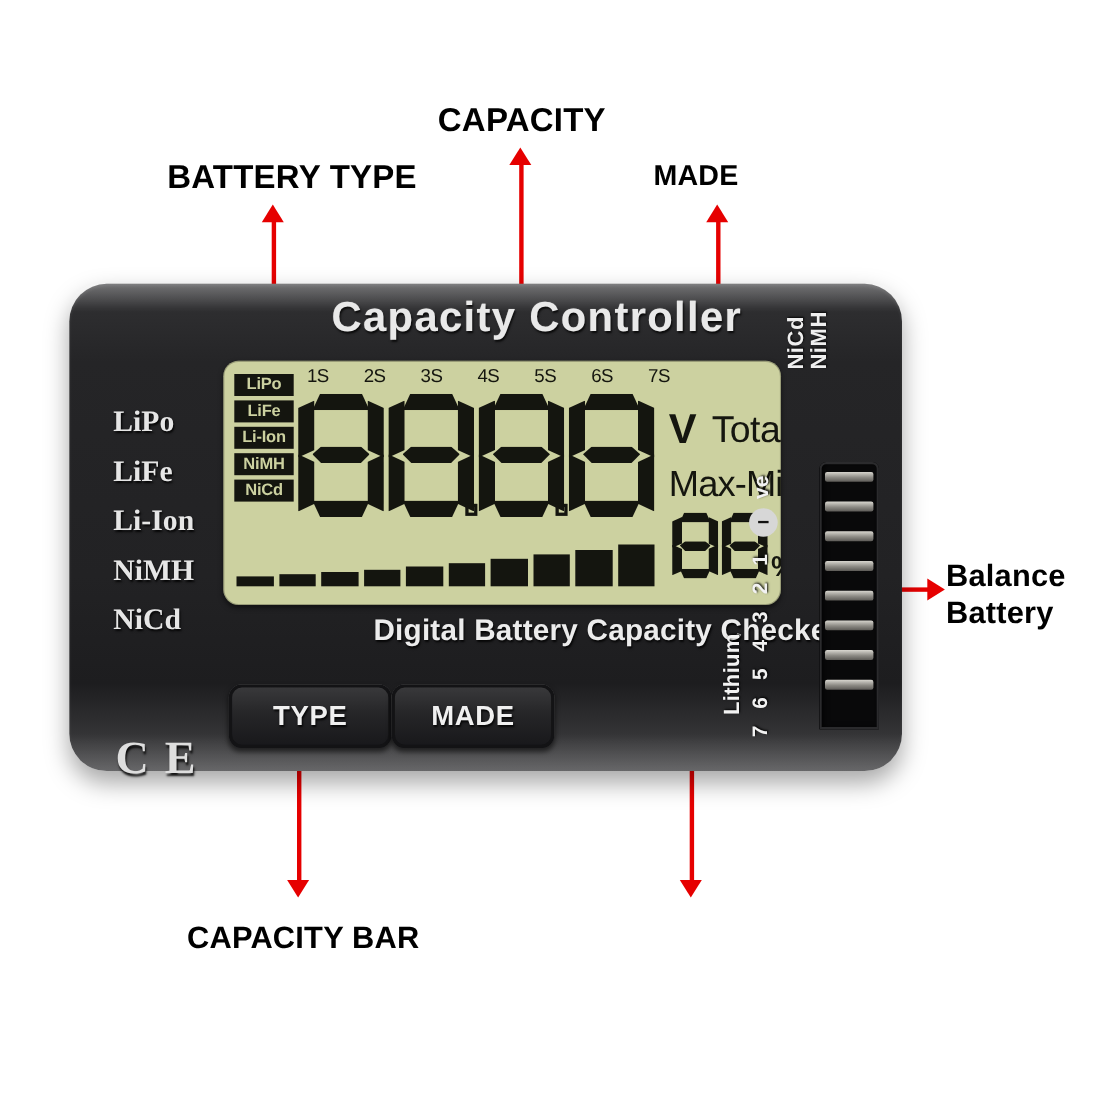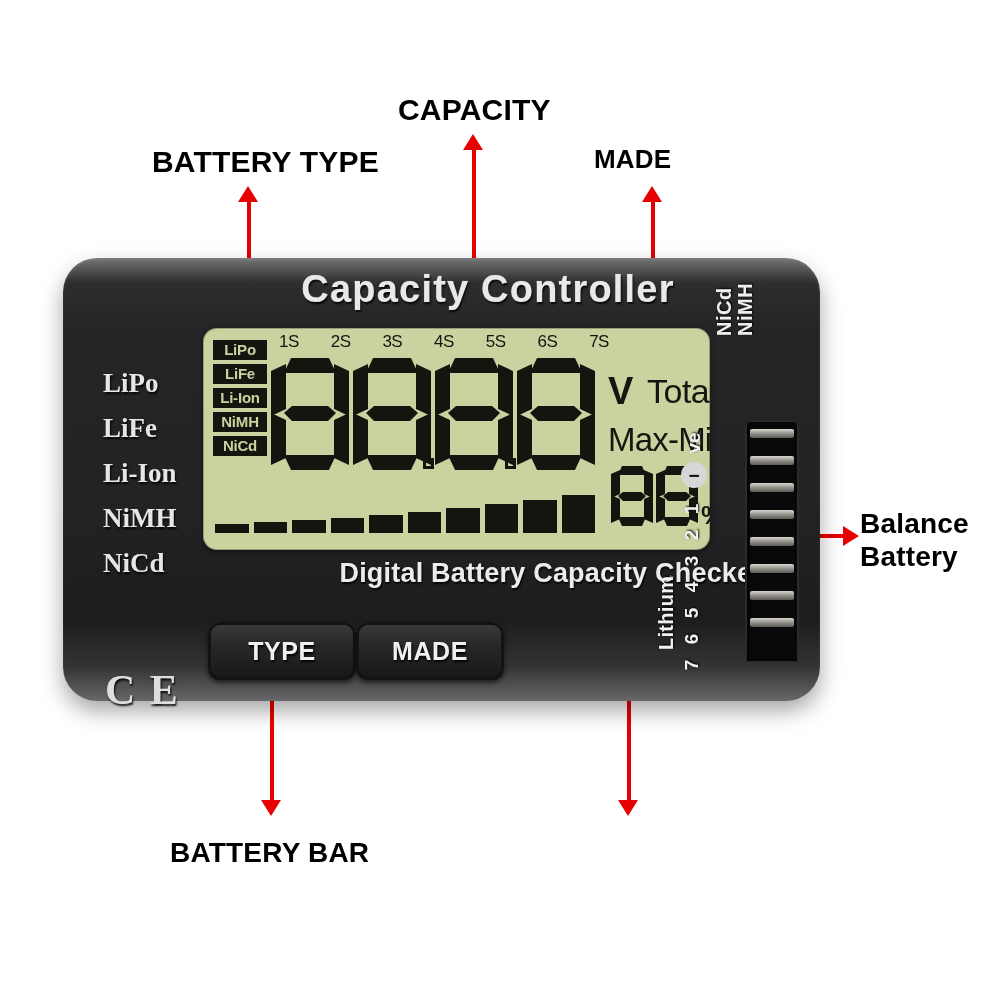--- a/index.html
+++ b/index.html
@@ -205,21 +205,21 @@
 </head>
 <body>
 
 <div class="stage">
 
   <div class="callout" style="left:152px;top:146px;font-size:30px;">BATTERY TYPE</div>
   <div class="callout" style="left:398px;top:94px;font-size:30px;">CAPACITY</div>
   <div class="callout" style="left:594px;top:146px;font-size:26px;">MADE</div>
   <div class="callout" style="left:860px;top:509px;font-size:28px;">Balance</div>
   <div class="callout" style="left:860px;top:542px;font-size:28px;">Battery</div>
-  <div class="callout" style="left:170px;top:838px;font-size:28px;">BATTERY BAR</div>
+  <div class="callout" style="left:170px;top:838px;font-size:28px;">CAPACITY BAR</div>
 
   <div class="arrow arrow-line-v" style="left:247px;top:200px;height:145px;"></div>
   <div class="arrow-head head-up" style="left:238px;top:186px;"></div>
 
   <div class="arrow arrow-line-v" style="left:472px;top:148px;height:270px;"></div>
   <div class="arrow-head head-up" style="left:463px;top:134px;"></div>
 
   <div class="arrow arrow-line-v" style="left:651px;top:200px;height:190px;"></div>
   <div class="arrow-head head-up" style="left:642px;top:186px;"></div>
 

